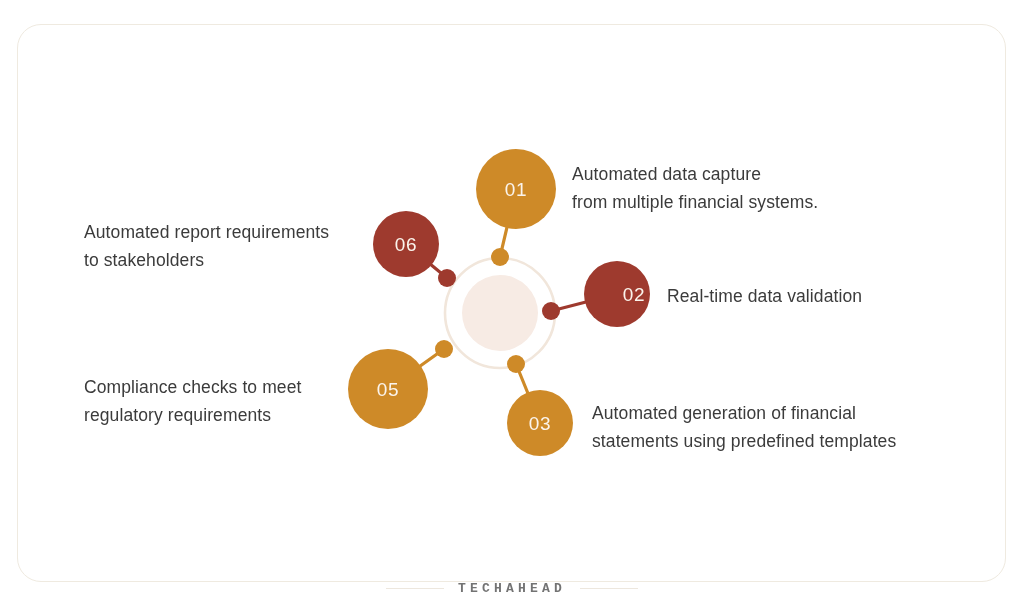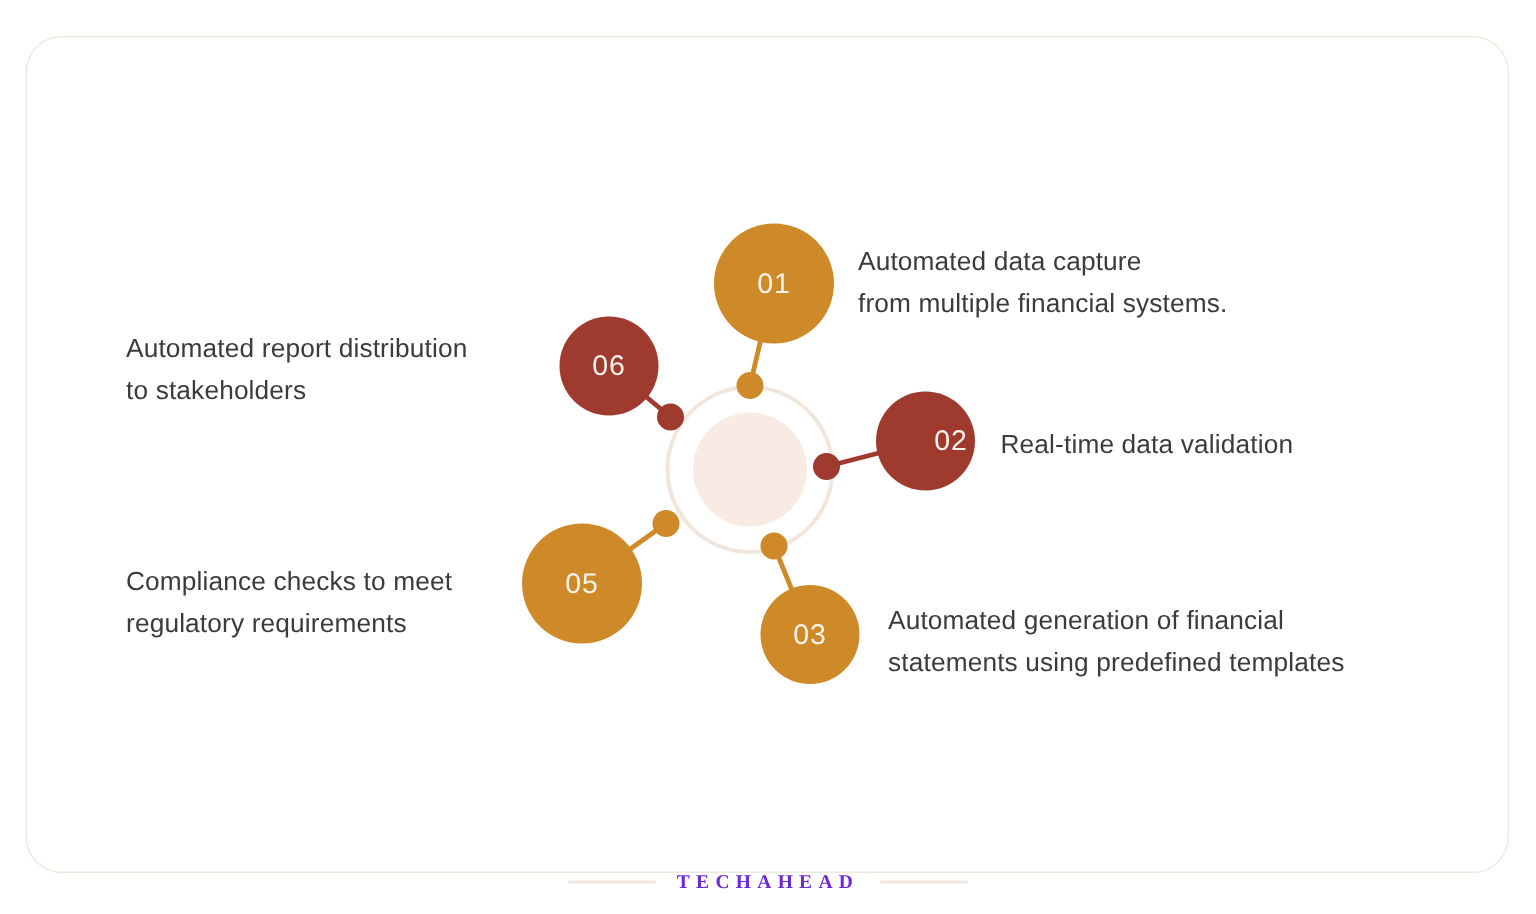--- a/index.html
+++ b/index.html
@@ -78,25 +78,25 @@
     align-items: center;
     justify-content: center;
     gap: 14px;
   }
   .footer-rule {
     width: 58px;
     height: 1.5px;
     background: #EDE7DE;
   }
   #brand {
-    font-family: Liberation Serif, serif;
+    font-family: Liberation Mono, monospace;
     font-size: 13px;
     font-weight: bold;
     letter-spacing: 4.2px;
-    color: #6d28d9;
+    color: #737373;
   }
 </style>
 </head>
 <body>
 
 <div id="stage">
 
   <div id="card"></div>
 
   <svg id="diagram" viewBox="0 0 1024 609" xmlns="http://www.w3.org/2000/svg">
@@ -130,21 +130,21 @@
   <span class="node-num" style="left:388px; top:390px;">05</span>
   <span class="node-num" style="left:406px; top:245px;">06</span>
 
   <div class="label" id="label-01">Automated data capture
 from multiple financial systems.</div>
   <div class="label" id="label-02">Real-time data validation</div>
   <div class="label" id="label-03">Automated generation of financial
 statements using predefined templates</div>
   <div class="label" id="label-04">Compliance checks to meet
 regulatory requirements</div>
-  <div class="label" id="label-05">Automated report distribution
+  <div class="label" id="label-05">Automated report requirements
 to stakeholders</div>
 
   <div id="footer">
     <div class="footer-rule"></div>
     <div id="brand">TECHAHEAD</div>
     <div class="footer-rule"></div>
   </div>
 
 </div>
 

